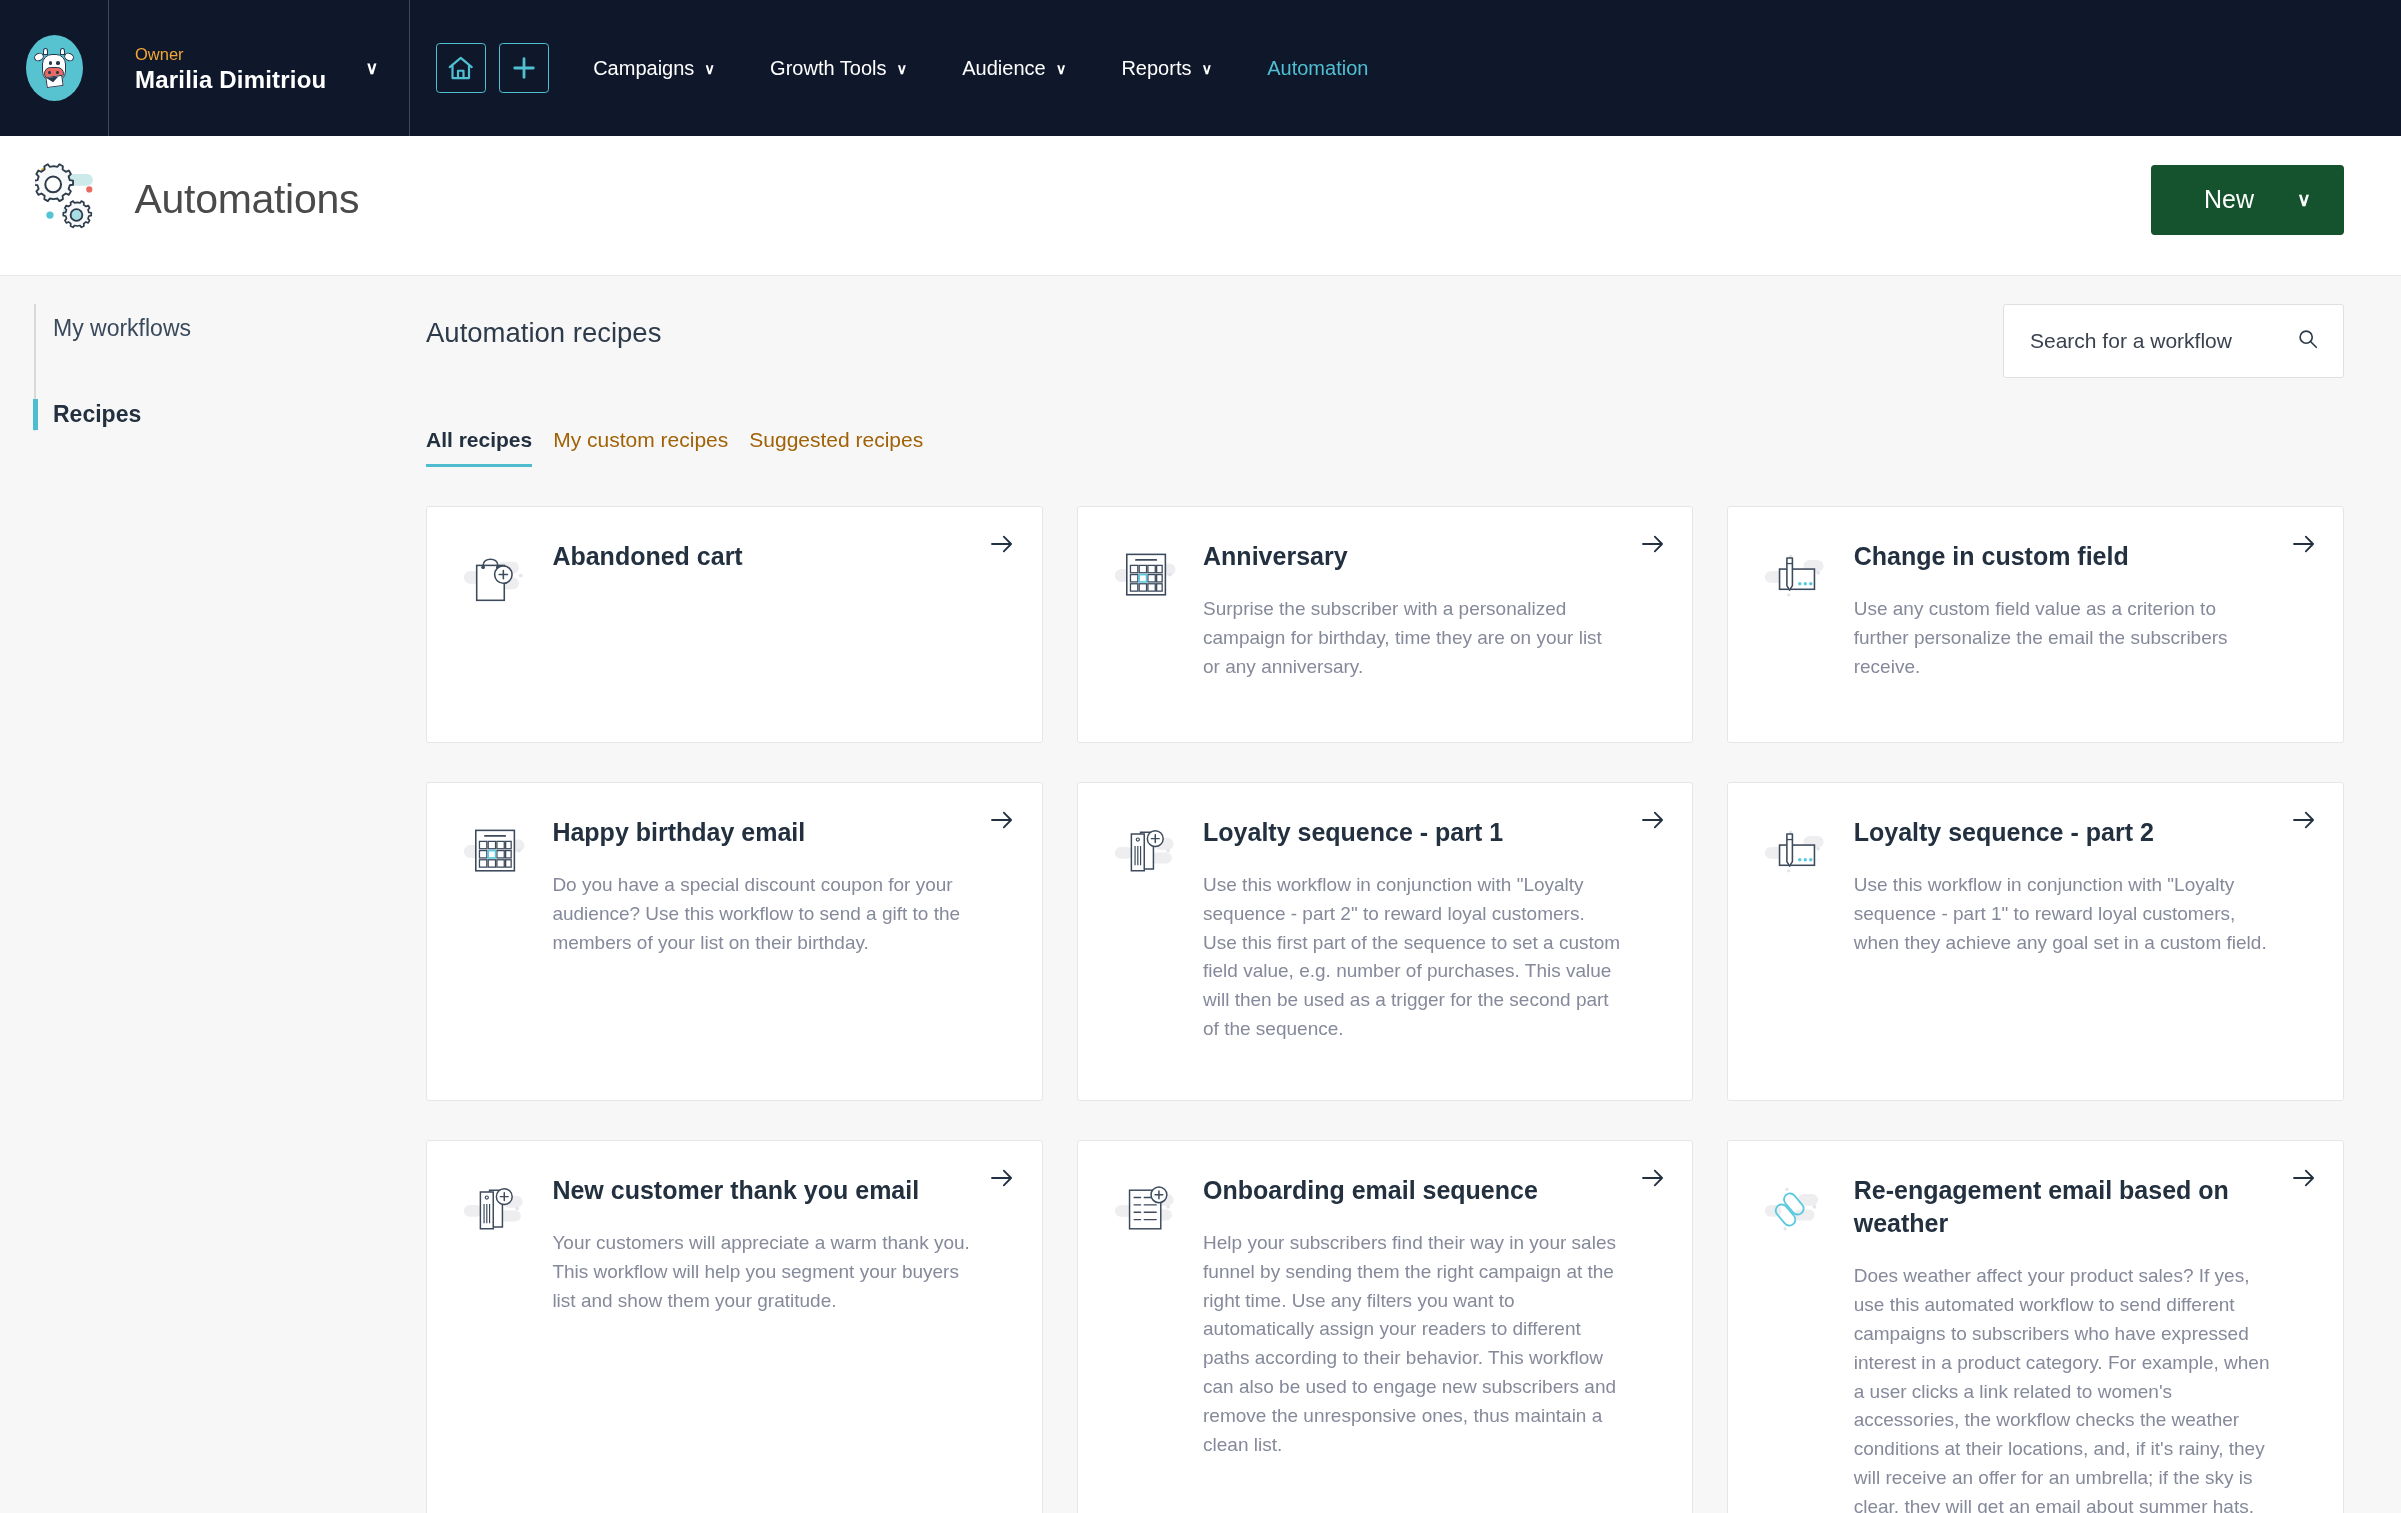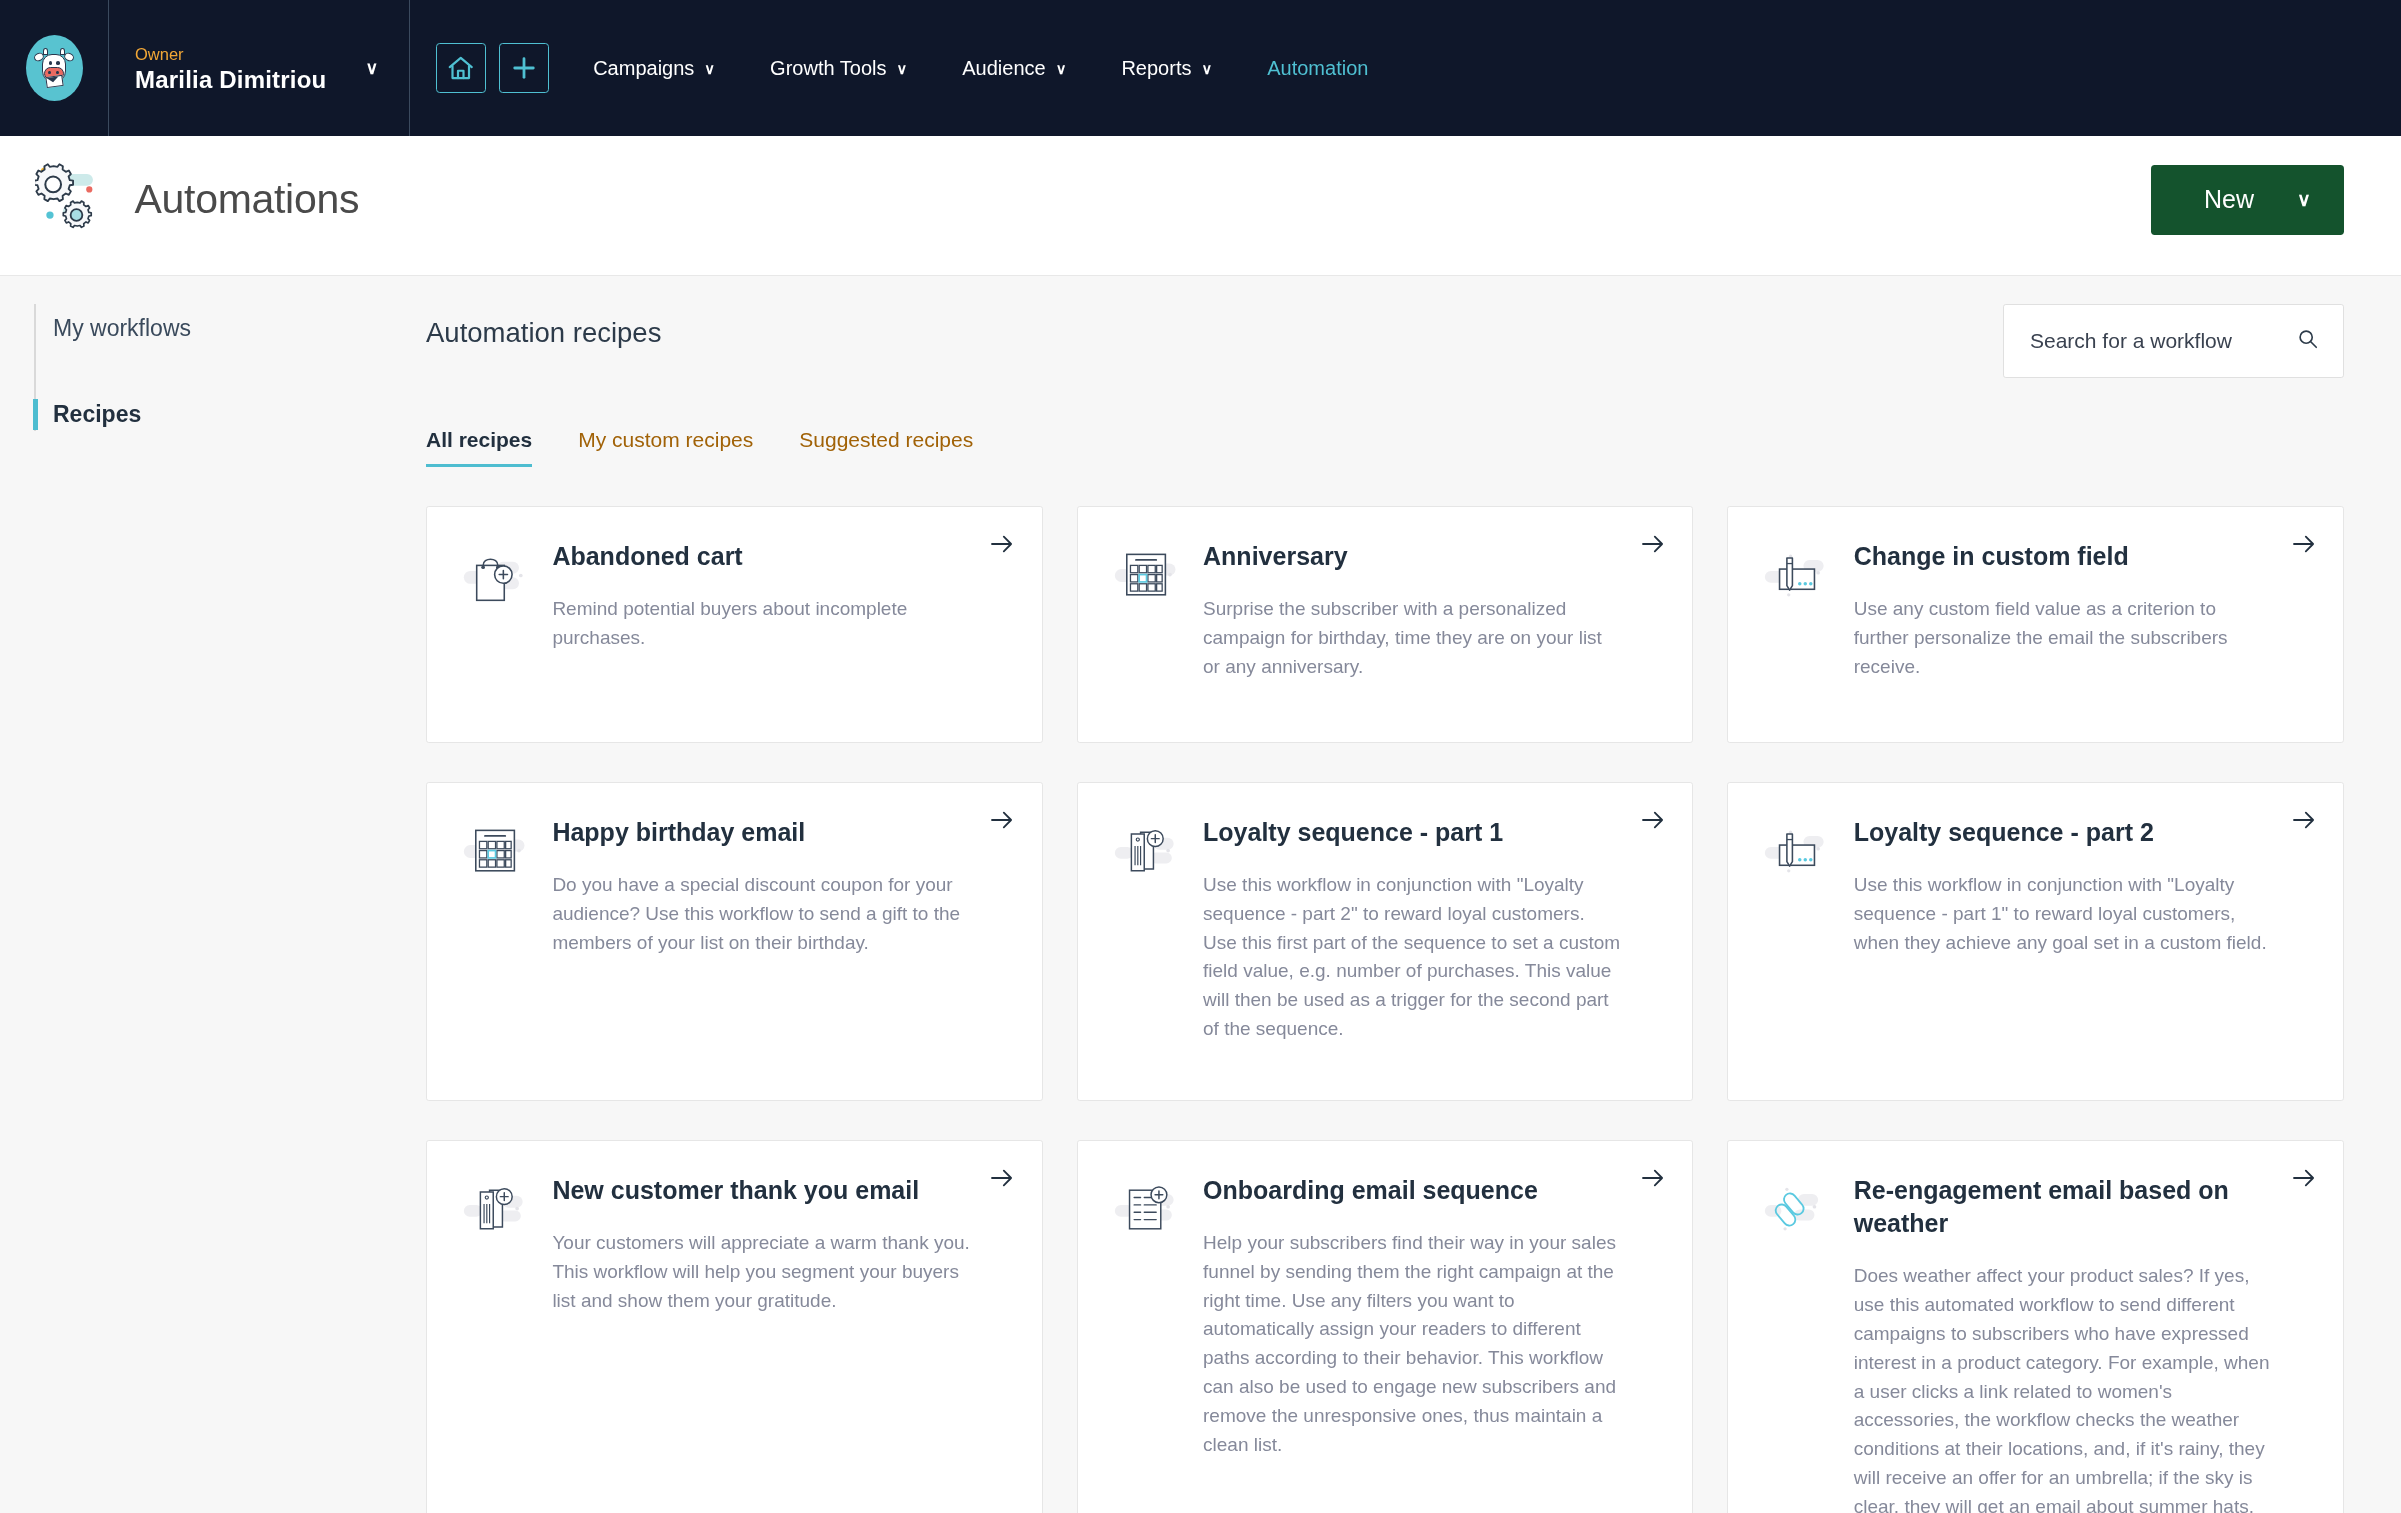--- a/index.html
+++ b/index.html
@@ -195,21 +195,21 @@
   }
   .search-input {
     border: none; outline: none; background: transparent;
     font-size: 21px; color: #2d3b4a;
     font-family: "Liberation Sans", sans-serif;
     width: 239px;
   }
   .search-input::placeholder { color: #3a4250; opacity: 1; }
 
   .tabs {
-    display: flex; align-items: flex-end; gap: 46px;
+    display: flex; align-items: flex-end; gap: 21px;
     margin-top: 50px;
     padding-bottom: 0;
   }
   .tab {
     font-size: 21px; color: #a16207;
     padding-bottom: 12px;
     cursor: pointer;
     border-bottom: 3.7px solid transparent;
   }
   .tab.active { color: #22303f; font-weight: bold; border-bottom-color: #4ebdd0; }
@@ -399,21 +399,20 @@
             <rect x="16" y="20" width="30" height="38" fill="#ffffff" stroke="#3c4a5c" stroke-width="1.7"></rect>
             <path d="M23 20 C23 11 39 11 39 20" fill="none" stroke="#3c4a5c" stroke-width="1.7"></path>
             <circle cx="23" cy="22" r="2" fill="#3c4a5c"></circle>
             <circle cx="39" cy="22" r="2" fill="#3c4a5c"></circle>
             <circle cx="45" cy="30" r="9.5" fill="#ffffff" stroke="#3c4a5c" stroke-width="1.7"></circle>
             <path d="M45 25.5 L45 34.5 M40.5 30 L49.5 30" stroke="#3c4a5c" stroke-width="1.7" stroke-linecap="round"></path>
           </svg>
         </div>
         <div class="card-body">
           <div class="card-title">Abandoned cart</div>
-          <div class="card-desc">Remind potential buyers about incomplete purchases.</div>
         </div>
         <span class="card-arrow">
           <svg width="24" height="20" viewBox="0 0 26 22" fill="none" stroke="#22303f" stroke-width="2" stroke-linecap="round" stroke-linejoin="round">
             <path d="M2 11 L23 11 M15 3 L23 11 L15 19"></path>
           </svg>
         </span>
       </div>
 
       <div class="card">
         <div class="card-icon">

